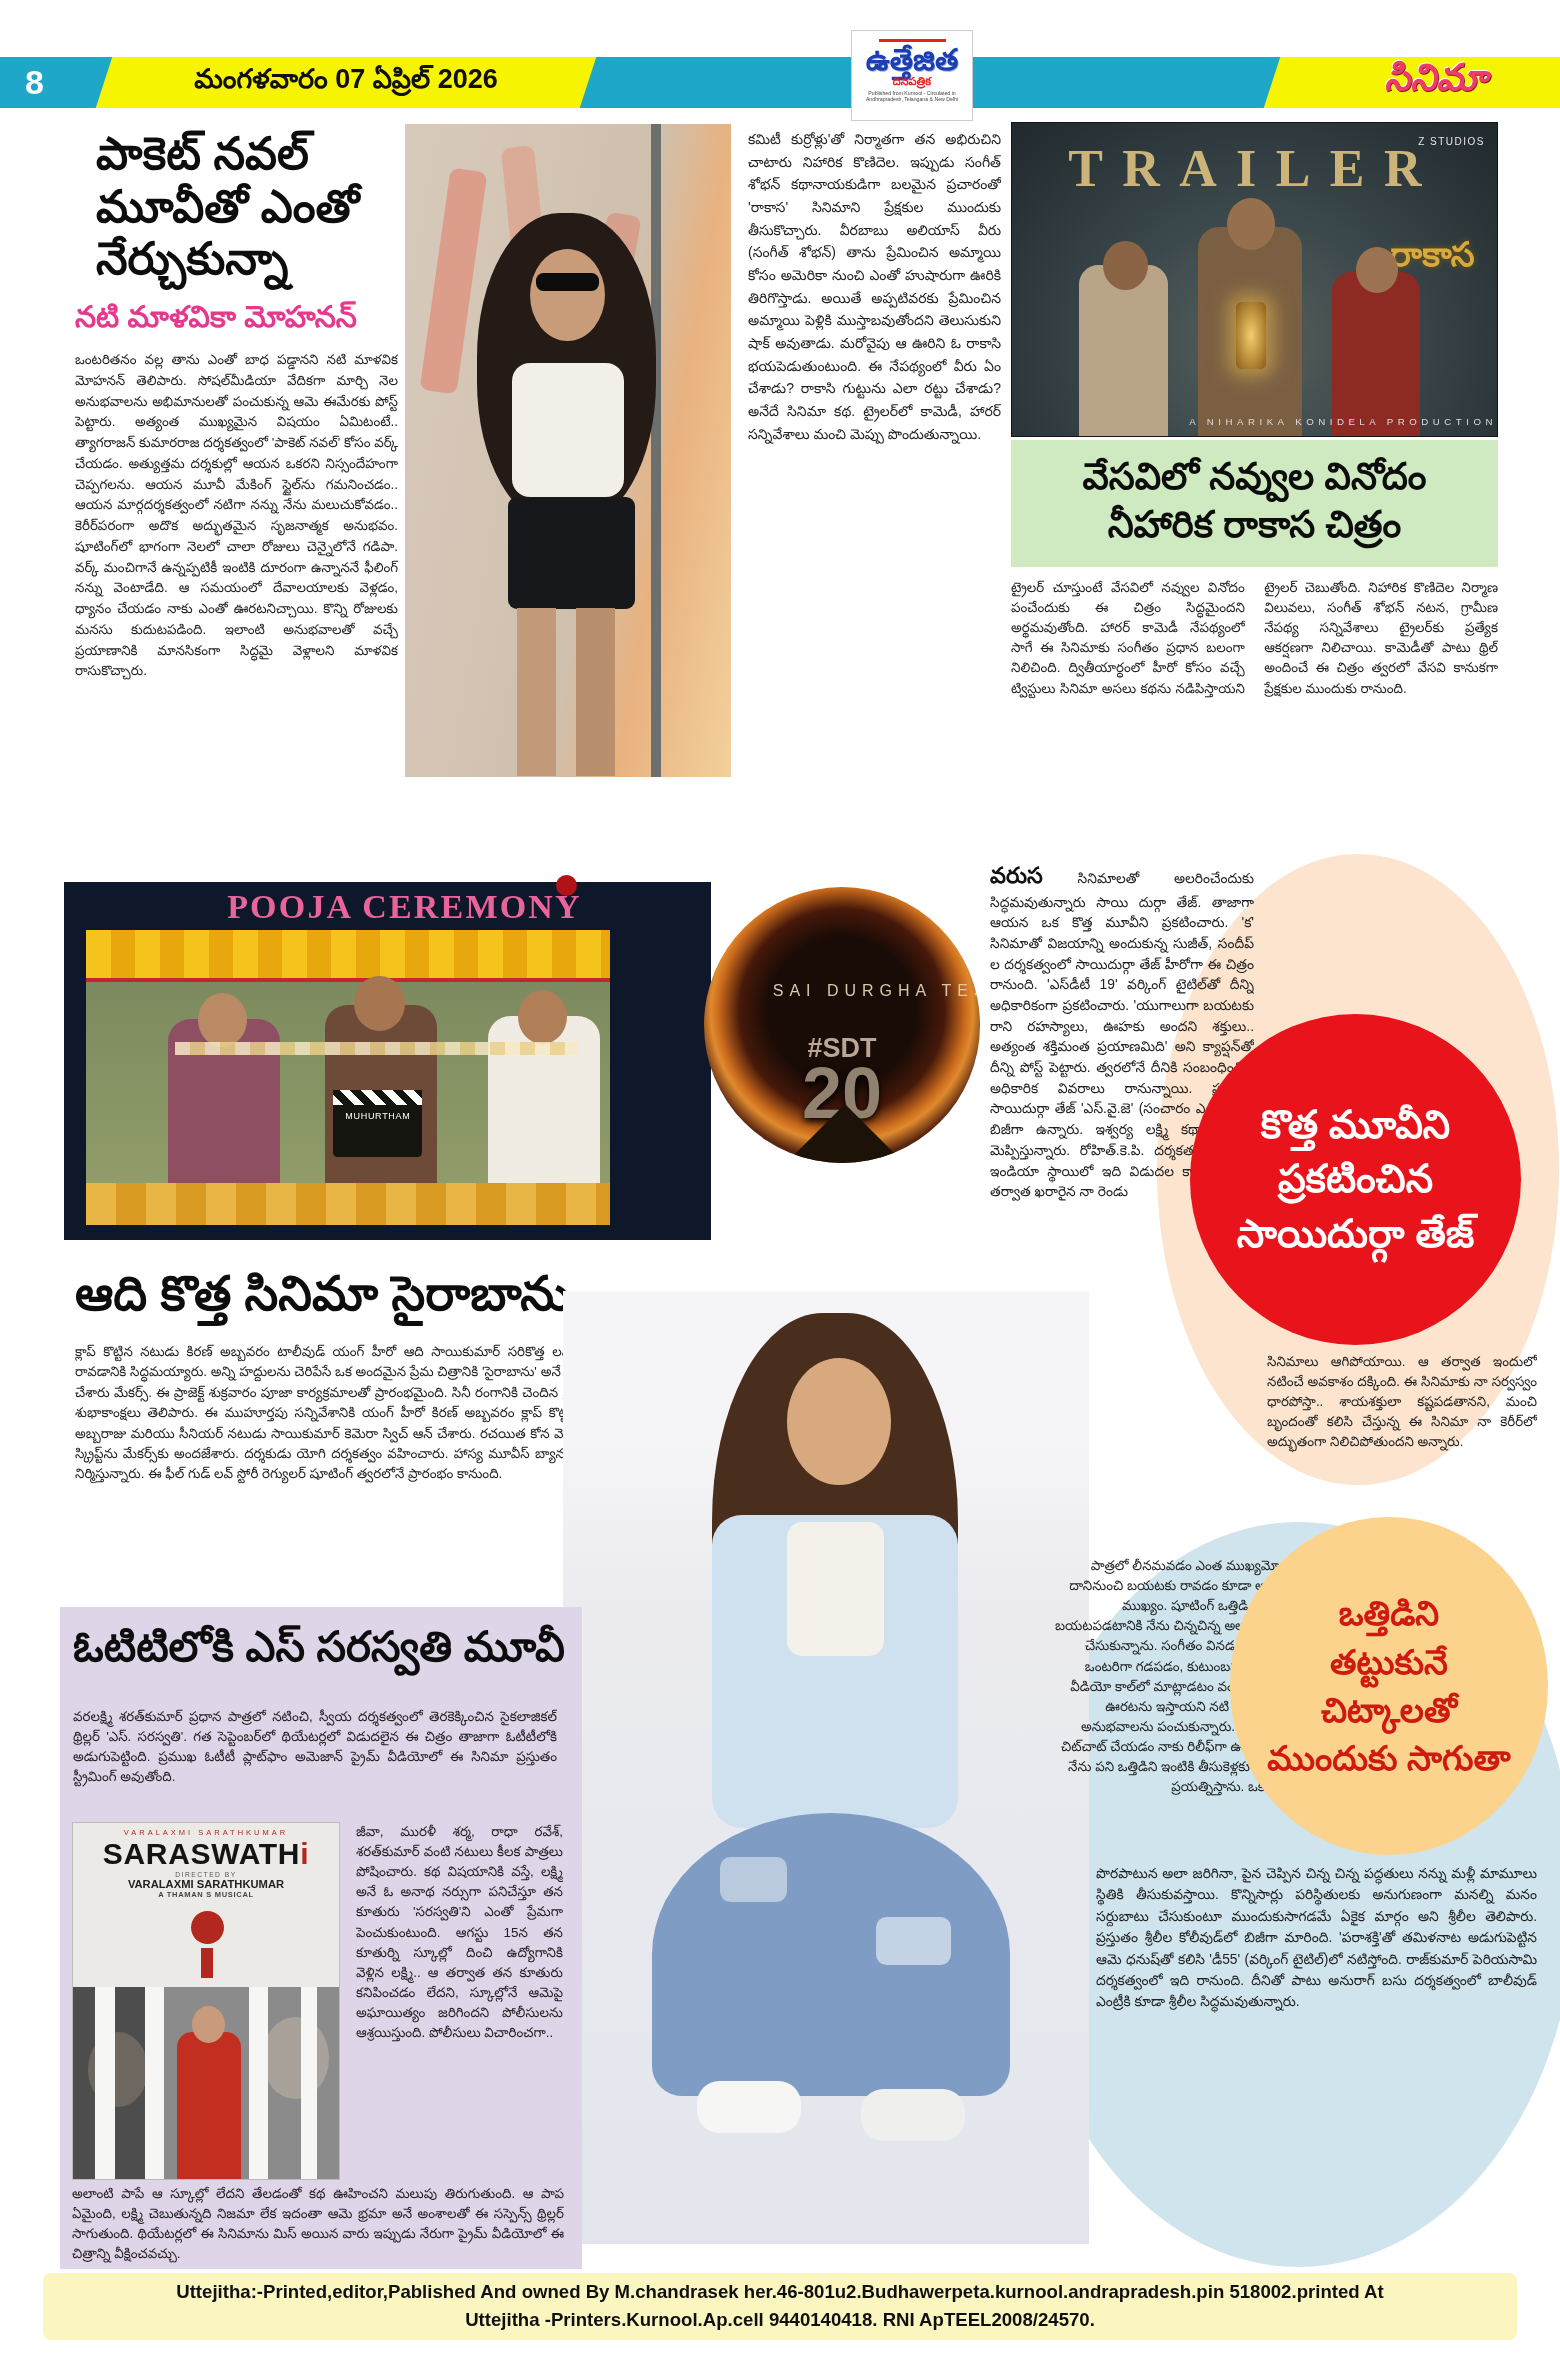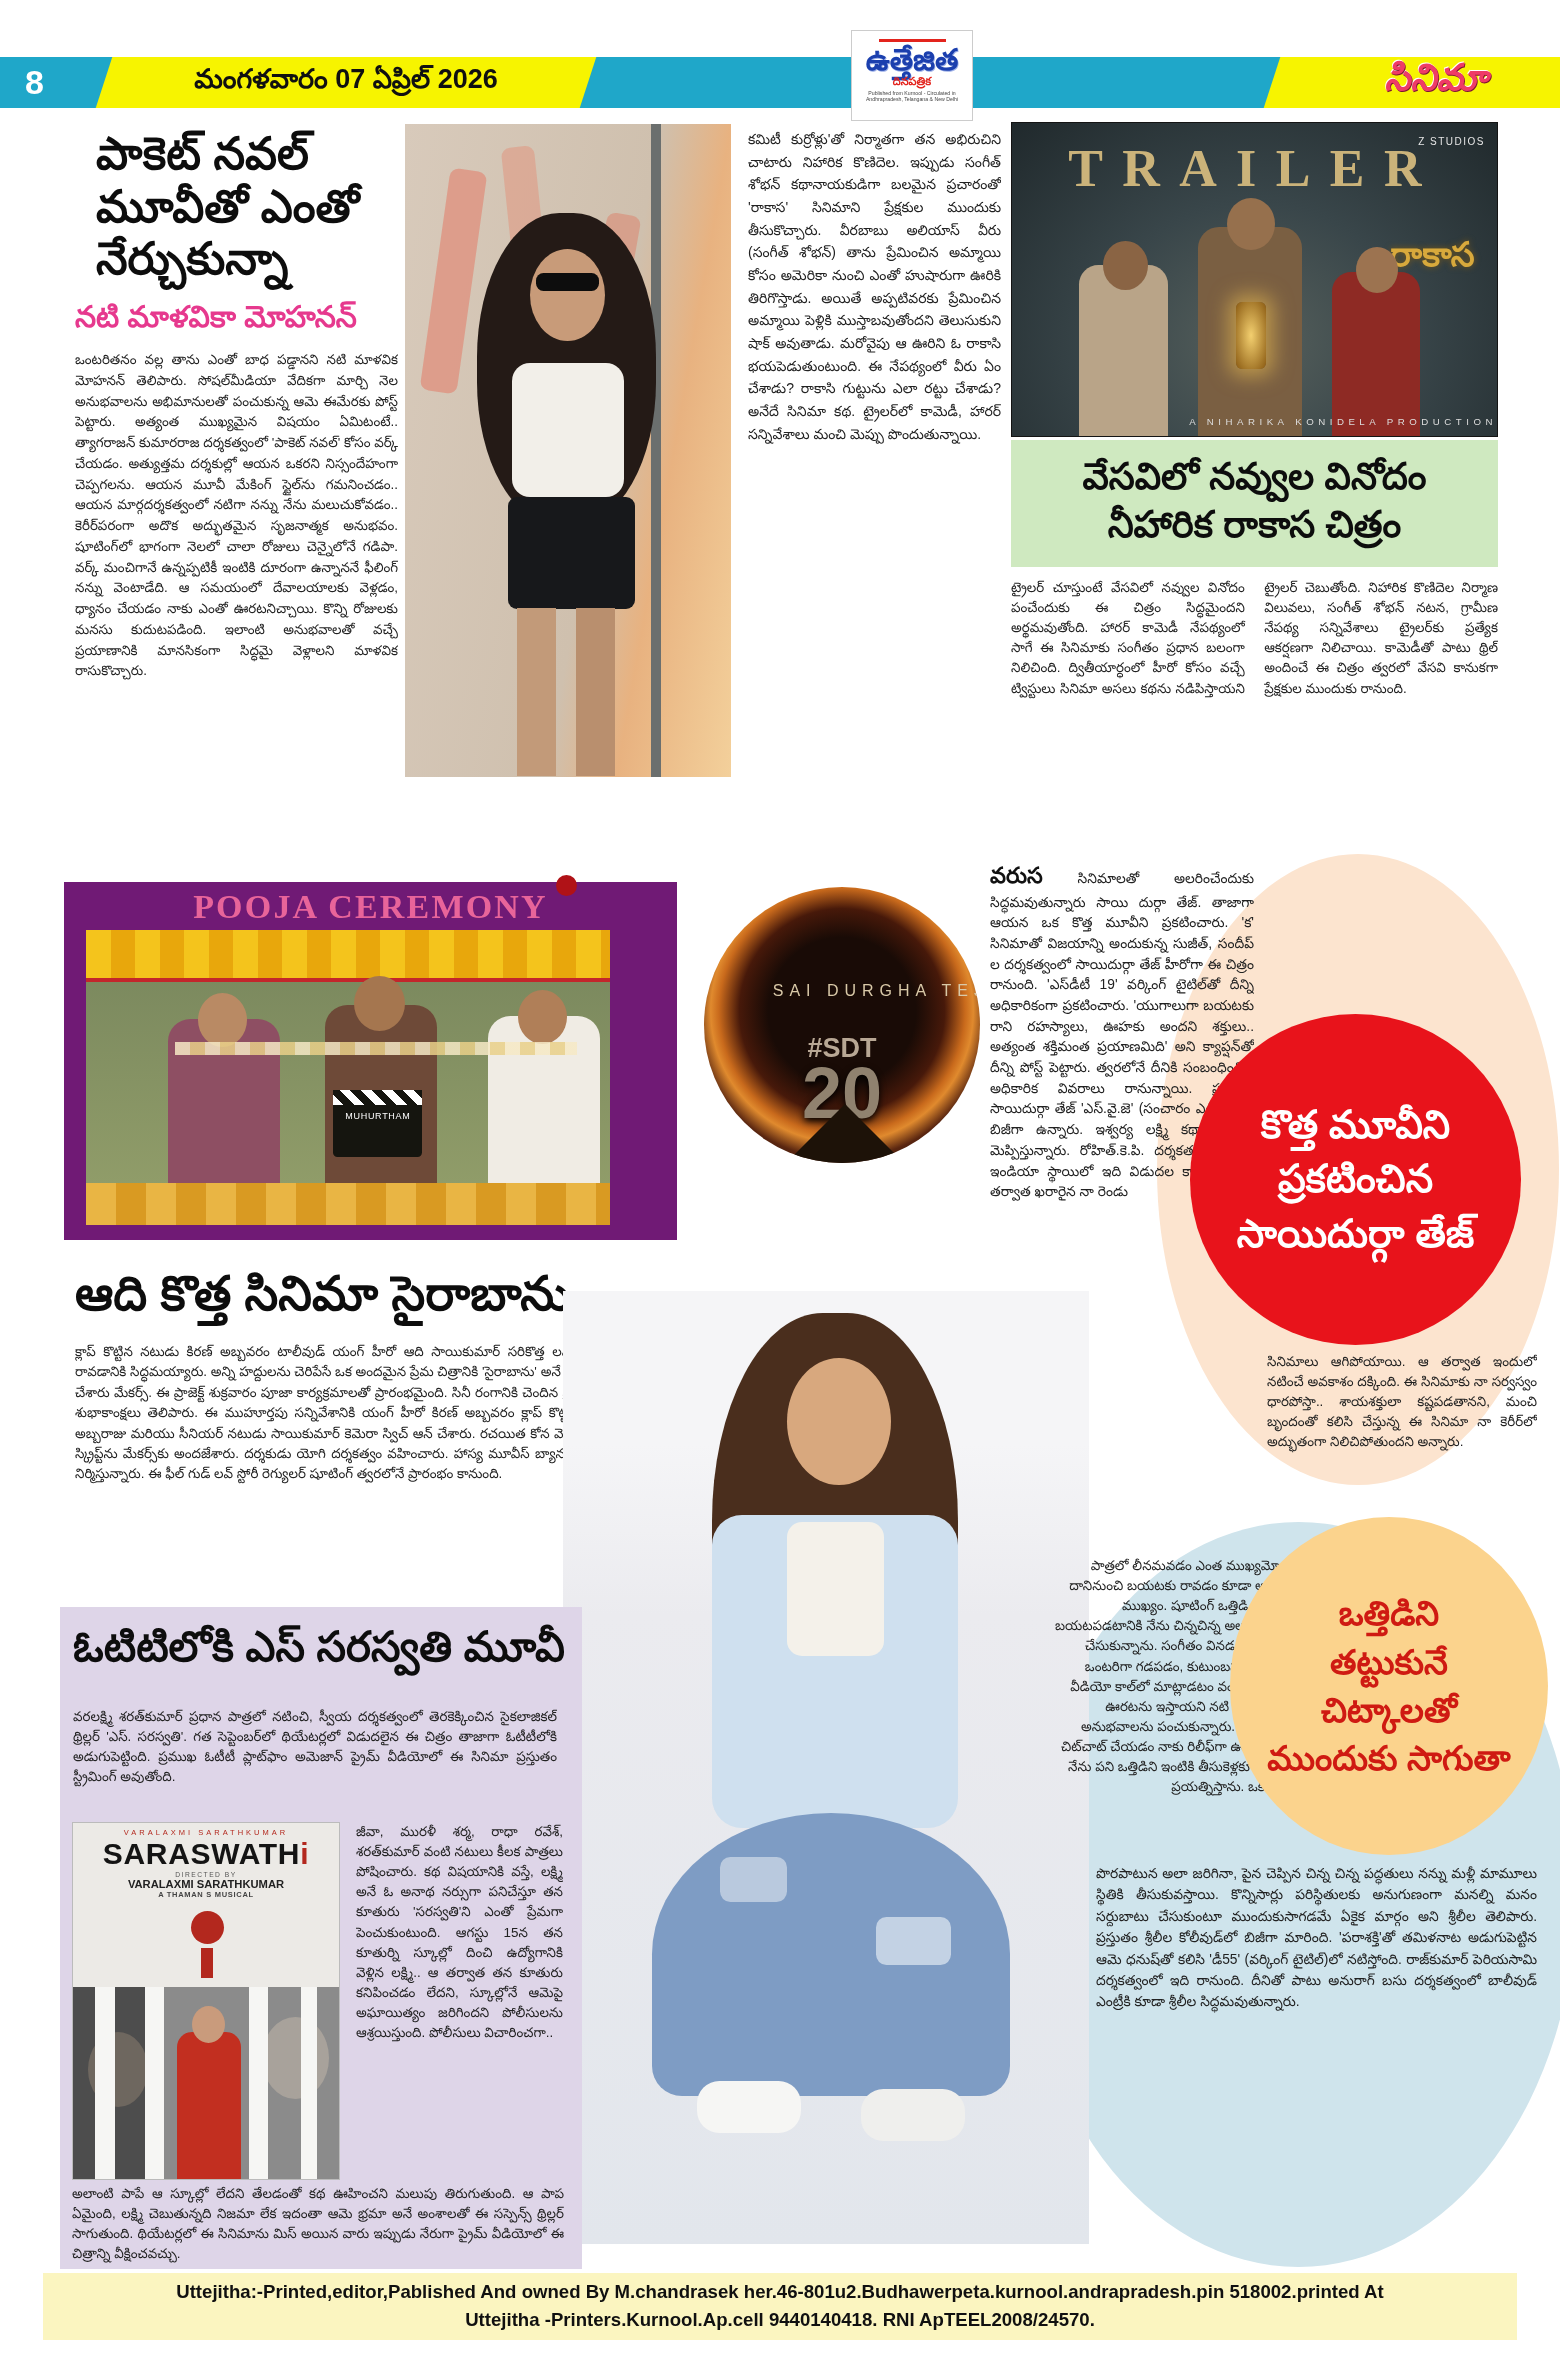--- a/index.html
+++ b/index.html
@@ -21,21 +21,21 @@
   .logo-sub{color:#e3241d;font-weight:bold;font-size:11.2px;}
   .logo-line{color:#444;font-size:5.2px;}
   
   .hl{font-weight:800;color:#0d0d0d;}
   .greenbox{background:#cfe9c0;}
   .cols2{column-count:2;column-gap:19.4px;}
   .circle{border-radius:50%;}
   .leadword{font-weight:bold;font-size:22.4px;color:#111;}
   .photo{overflow:hidden;}
   .bar{position:absolute;background:#f6f6f4;}
-  .footer{background:#fbf5c0;text-align:center;}
+  .footer{background:#fbf5c0;text-align:center;border-radius:8px;}
   .footer div{font-size:18.6px;line-height:1.55;color:#101010;font-weight:bold;
       font-family:"Liberation Sans", sans-serif;}
   .trailer-label{font-family:"Liberation Serif", serif;color:#cbb37a;font-weight:bold;}
   .gold{color:#d8a93c;}
   .clap{background:#15150f;color:#fff;}
 </style>
 </head>
 <body>
 
 <div class="page">
@@ -98,21 +98,21 @@
     <div class="abs" style="left:0;bottom:9px;width:100%;text-align:right;font-size:9.7px;color:#dddddd;letter-spacing:4.5px;">A  NIHARIKA  KONIDELA  PRODUCTION</div>
   </div>
 
   <div class="abs greenbox" style="left:1011px;top:440px;width:487px;height:127px;">
     <div class="hl pre" style="padding-top:13.4px;text-align:center;font-size:37px;line-height:1.3;">వేసవిలో నవ్వుల వినోదం
 నీహారిక రాకాస చిత్రం</div>
   </div>
 
   <div class="abs body-text just cols2" style="left:1011px;top:578px;width:487px;height:197px;line-height:1.5;">ట్రైలర్ చూస్తుంటే వేసవిలో నవ్వుల వినోదం పంచేందుకు ఈ చిత్రం సిద్ధమైందని అర్థమవుతోంది. హారర్ కామెడీ నేపథ్యంలో సాగే ఈ సినిమాకు సంగీతం ప్రధాన బలంగా నిలిచింది. ద్వితీయార్ధంలో హీరో కోసం వచ్చే ట్విస్టులు సినిమా అసలు కథను నడిపిస్తాయని ట్రైలర్ చెబుతోంది. నిహారిక కొణిదెల నిర్మాణ విలువలు, సంగీత్ శోభన్ నటన, గ్రామీణ నేపథ్య సన్నివేశాలు ట్రైలర్‌కు ప్రత్యేక ఆకర్షణగా నిలిచాయి. కామెడీతో పాటు థ్రిల్ అందించే ఈ చిత్రం త్వరలో వేసవి కానుకగా ప్రేక్షకుల ముందుకు రానుంది.</div>
 
-  <div class="abs" style="left:64px;top:882px;width:613px;height:358px;background:#701a75;">
+  <div class="abs" style="left:64px;top:882px;width:613px;height:358px;background:#0f172a;padding-left:34px;">
     <div class="abs circle" style="left:492px;top:-7.5px;width:21px;height:21px;background:#b01217;"></div>
     <div style="text-align:center;font-size:34px;font-weight:bold;color:#e8649a;letter-spacing:2.2px;
                 font-family:'Liberation Serif', serif;padding-top:6px;">POOJA CEREMONY</div>
     <div class="abs photo" style="left:22.4px;top:48px;width:524px;height:295px;background:linear-gradient(#77855c,#94a06b);">
       <div class="abs" style="left:0;top:0;width:100%;height:48px;background:repeating-linear-gradient(90deg,#f4c41c 0 25px,#e8a70c 25px 49px);border-bottom:4.5px solid #c3262b;"></div>
       <div class="abs" style="left:82px;top:89px;width:112px;height:206px;background:#8e4f63;border-radius:22.4px 22.4px 0 0;"></div>
       <div class="abs" style="left:112px;top:63px;width:49px;height:54px;background:#b98a64;border-radius:50%;"></div>
       <div class="abs" style="left:239px;top:75px;width:112px;height:221px;background:#6e4a38;border-radius:22.4px 22.4px 0 0;"></div>
       <div class="abs" style="left:268px;top:46px;width:51px;height:55px;background:#a5764f;border-radius:50%;"></div>
       <div class="abs" style="left:402px;top:86px;width:112px;height:209px;background:#f0ece4;border-radius:22.4px 22.4px 0 0;"></div>

